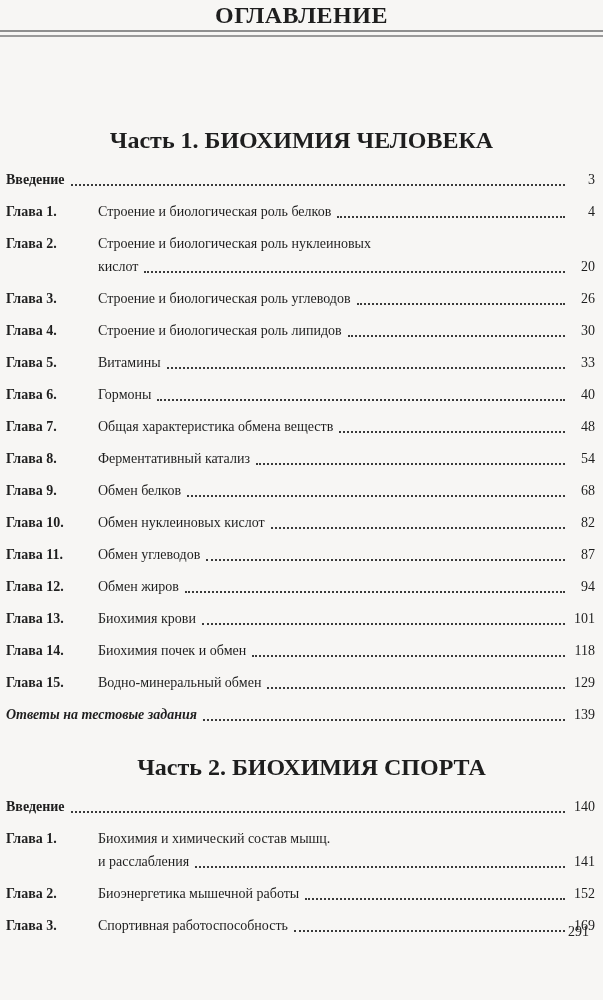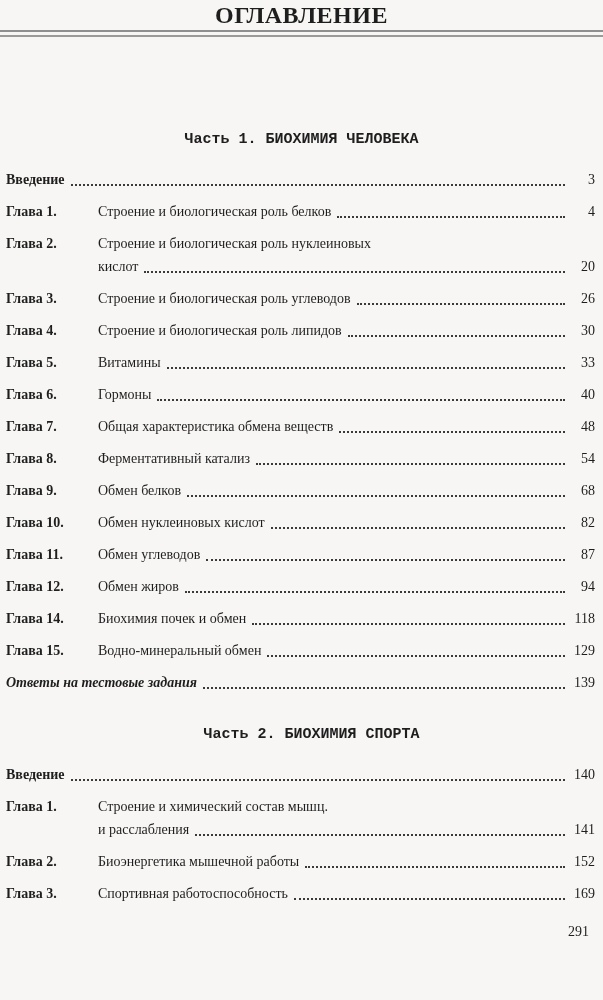--- a/index.html
+++ b/index.html
@@ -23,23 +23,22 @@
   .double-rule {
     margin-top: 2px;
     height: 3px;
     border-top: 2px solid #8f8f8f;
     border-bottom: 2px solid #9a9a9a;
   }
 
   .part-heading {
     text-align: center;
     font-weight: bold;
-    font-size: 15px;
+    font-size: 24px;
     line-height: 22px;
-    font-family: Liberation Mono, monospace;
   }
   .part-heading.p1 { margin-top: 92px; }
   .part-heading.p2 { margin-top: 30px; padding-left: 20px; }
 
   .entries { margin-top: 17px; padding: 0 8px 0 6px; }
 
   .row {
     display: flex;
     align-items: baseline;
     font-size: 14px;
@@ -173,20 +172,26 @@
       <span class="page-num">87</span>
     </div>
 
     <div class="row">
       <span class="label col">Глава 12.</span>
       <span class="entry-title">Обмен жиров</span>
       <span class="leader"></span>
       <span class="page-num">94</span>
     </div>
 
+    <div class="row">
+      <span class="label col">Глава 13.</span>
+      <span class="entry-title">Биохимия крови</span>
+      <span class="leader"></span>
+      <span class="page-num">101</span>
+    </div>
 
     <div class="row">
       <span class="label col">Глава 14.</span>
       <span class="entry-title">Биохимия почек и обмен</span>
       <span class="leader"></span>
       <span class="page-num">118</span>
     </div>
 
     <div class="row">
       <span class="label col">Глава 15.</span>
@@ -209,21 +214,21 @@
 
     <div class="row">
       <span class="label auto">Введение</span>
       <span class="leader"></span>
       <span class="page-num">140</span>
     </div>
 
     <div class="row">
       <span class="label col">Глава 1.</span>
       <div class="entry-lines">
-        <div class="tline">Строение и химический состав мышц.</div>
+        <div class="tline">Биохимия и химический состав мышц.</div>
         <div class="tline last">
           <span>и расслабления</span>
           <span class="leader"></span>
           <span class="page-num">141</span>
         </div>
       </div>
     </div>
 
     <div class="row">
       <span class="label col">Глава 2.</span>

